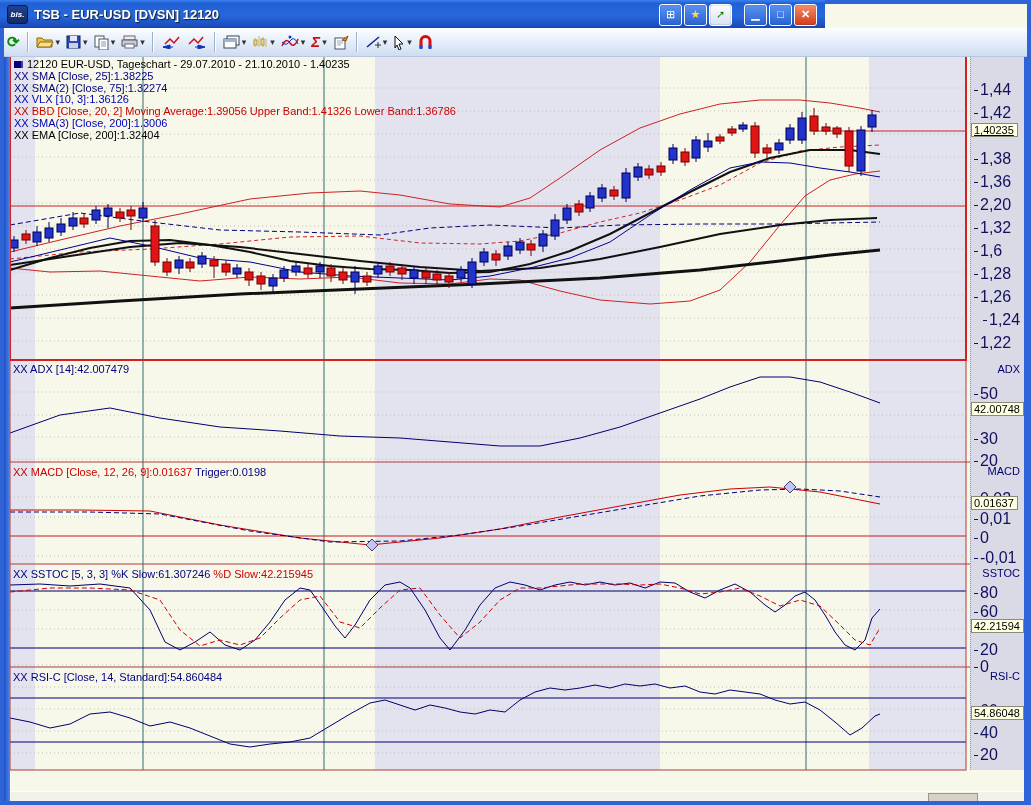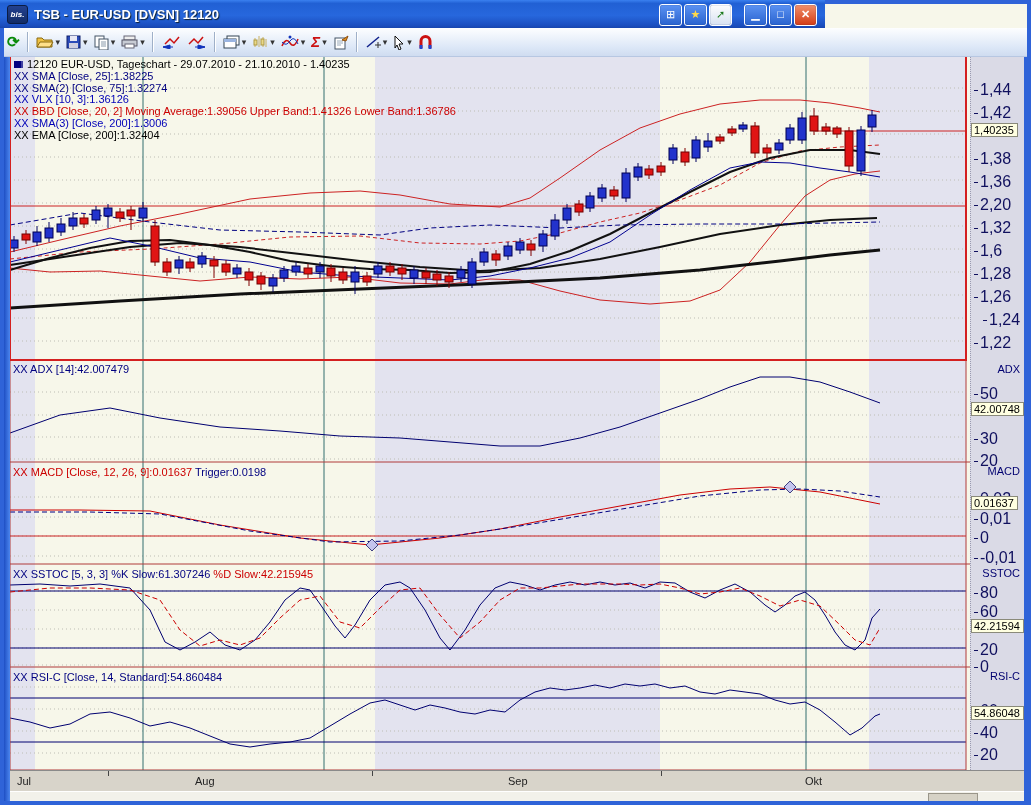--- a/index.html
+++ b/index.html
@@ -412,29 +412,20 @@
       <polyline points="10,718 30,722 50,728 70,724 90,714 110,712 130,718 150,726 170,722 190,728 210,736 230,744 250,747 270,744 290,742 310,738 330,726 350,714 370,703 385,700 400,705 415,710 430,705 445,708 460,712 475,714 490,710 505,712 520,700 535,692 550,688 565,690 580,688 595,685 610,688 625,684 640,686 655,684 670,688 685,686 700,692 715,694 730,690 745,692 760,694 775,700 790,704 805,702 820,710 835,722 850,735 862,728 875,716 880,714" fill="none" stroke="#000070" stroke-width="1"></polyline>
       <rect x="10" y="56" width="956" height="714" fill="none" stroke="#b03a3a" stroke-width="1"></rect>
       <rect x="10" y="56" width="956" height="304" fill="none" stroke="#d42020" stroke-width="2"></rect>
       <line x1="10" y1="462" x2="1024" y2="462" stroke="#b03a3a" stroke-width="1"></line>
       <line x1="10" y1="564" x2="1024" y2="564" stroke="#b03a3a" stroke-width="1"></line>
       <line x1="10" y1="667" x2="1024" y2="667" stroke="#b03a3a" stroke-width="1"></line>
     </svg>
 
 <div class="axiscol"></div>
 
-<div class="xaxis" id="xaxis">
-      <div class="xlab" style="left: 13px;">Jul</div>
-      <div class="xlab" style="left: 191px;">Aug</div>
-      <div class="xlab" style="left: 504px;">Sep</div>
-      <div class="xlab" style="left: 801px;">Okt</div>
-      <div class="xtick" style="left: 104px;"></div>
-      <div class="xtick" style="left: 368px;"></div>
-      <div class="xtick" style="left: 657px;"></div>
-    </div>
 <div class="hscroll">
   <div class="hthumb"></div>
 </div>
 
 <div id="overlays">
       <div class="overlay leg" style="left: 14px; top: 58px;"><span style="display: inline-block; width: 7px; height: 7px; background: rgb(0, 0, 128); margin-right: 4px; border-right: 2px solid rgb(64, 64, 160);"></span><span style="color: rgb(0, 0, 0);">12120  EUR-USD, Tageschart - 29.07.2010 - 21.10.2010 - 1.40235</span></div>
       <div class="overlay leg" style="left: 14px; top: 69.8px;"><span style="color: rgb(0, 0, 128);">XX SMA [Close, 25]:1.38225</span></div>
       <div class="overlay leg" style="left: 14px; top: 81.6px;"><span style="color: rgb(0, 0, 128);">XX SMA(2) [Close, 75]:1.32274</span></div>
       <div class="overlay leg" style="left: 14px; top: 93.4px;"><span style="color: rgb(0, 0, 184);">XX VLX [10, 3]:1.36126</span></div>
       <div class="overlay leg" style="left: 14px; top: 105.2px;"><span style="color: rgb(204, 0, 0);">XX BBD [Close, 20, 2] Moving Average:1.39056 Upper Band:1.41326 Lower Band:1.36786</span></div>
@@ -448,21 +439,21 @@
       <div class="axtick" style="top: 104px;"><span>1,42</span></div>
       <div class="axtick" style="top: 150px;"><span>1,38</span></div>
       <div class="axtick" style="top: 173px;"><span>1,36</span></div>
       <div class="axtick" style="top: 196px;"><span>2,20</span></div>
       <div class="axtick" style="top: 219px;"><span>1,32</span></div>
       <div class="axtick" style="top: 242px;"><span>1,6</span></div>
       <div class="axtick" style="top: 265px;"><span>1,28</span></div>
       <div class="axtick" style="top: 288px;"><span>1,26</span></div>
       <div class="axtick" style="top: 311px; margin-left: 9px;"><span>1,24</span></div>
       <div class="axtick" style="top: 334px;"><span>1,22</span></div>
-      <div class="valbox" style="top: 123px;">1,40235</div>
+      <div class="valbox" style="top: 123px; text-decoration: underline;">1,40235</div>
       <div class="axhead" style="top: 363px;">ADX</div>
       <div class="axtick" style="top: 385px;"><span>50</span></div>
       <div class="axtick" style="top: 430px;"><span>30</span></div>
       <div class="axtick" style="top: 452px;"><span>20</span></div>
       <div class="valbox" style="top: 402px;">42.00748</div>
       <div class="axhead" style="top: 465px;">MACD</div>
       <div class="axtick" style="top: 490px;"><span>0,02</span></div>
       <div class="axtick" style="top: 510px;"><span>0,01</span></div>
       <div class="axtick" style="top: 529px;"><span>0</span></div>
       <div class="axtick" style="top: 549px;"><span>-0,01</span></div>

